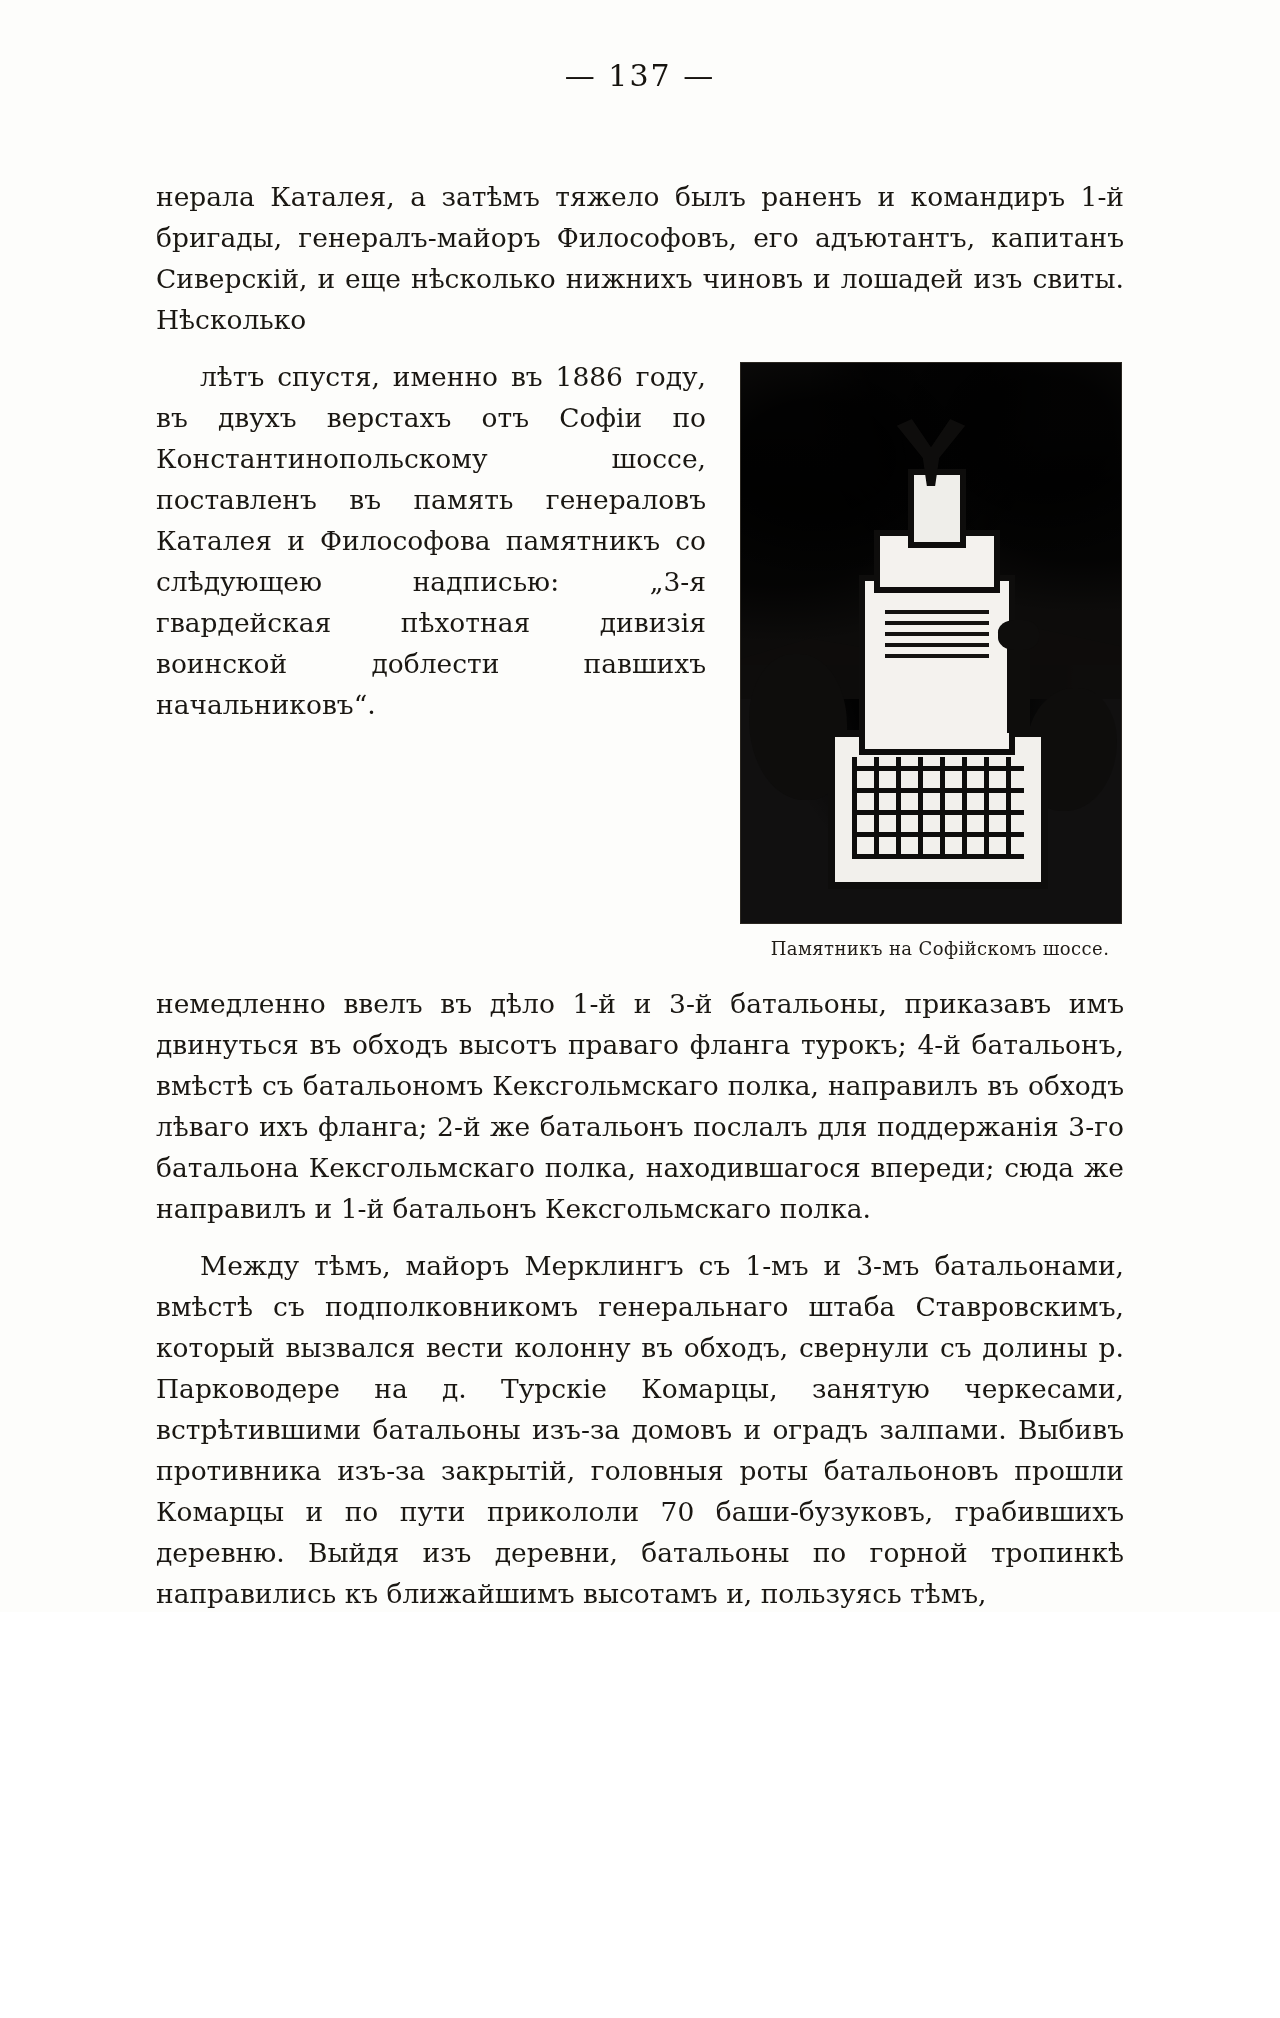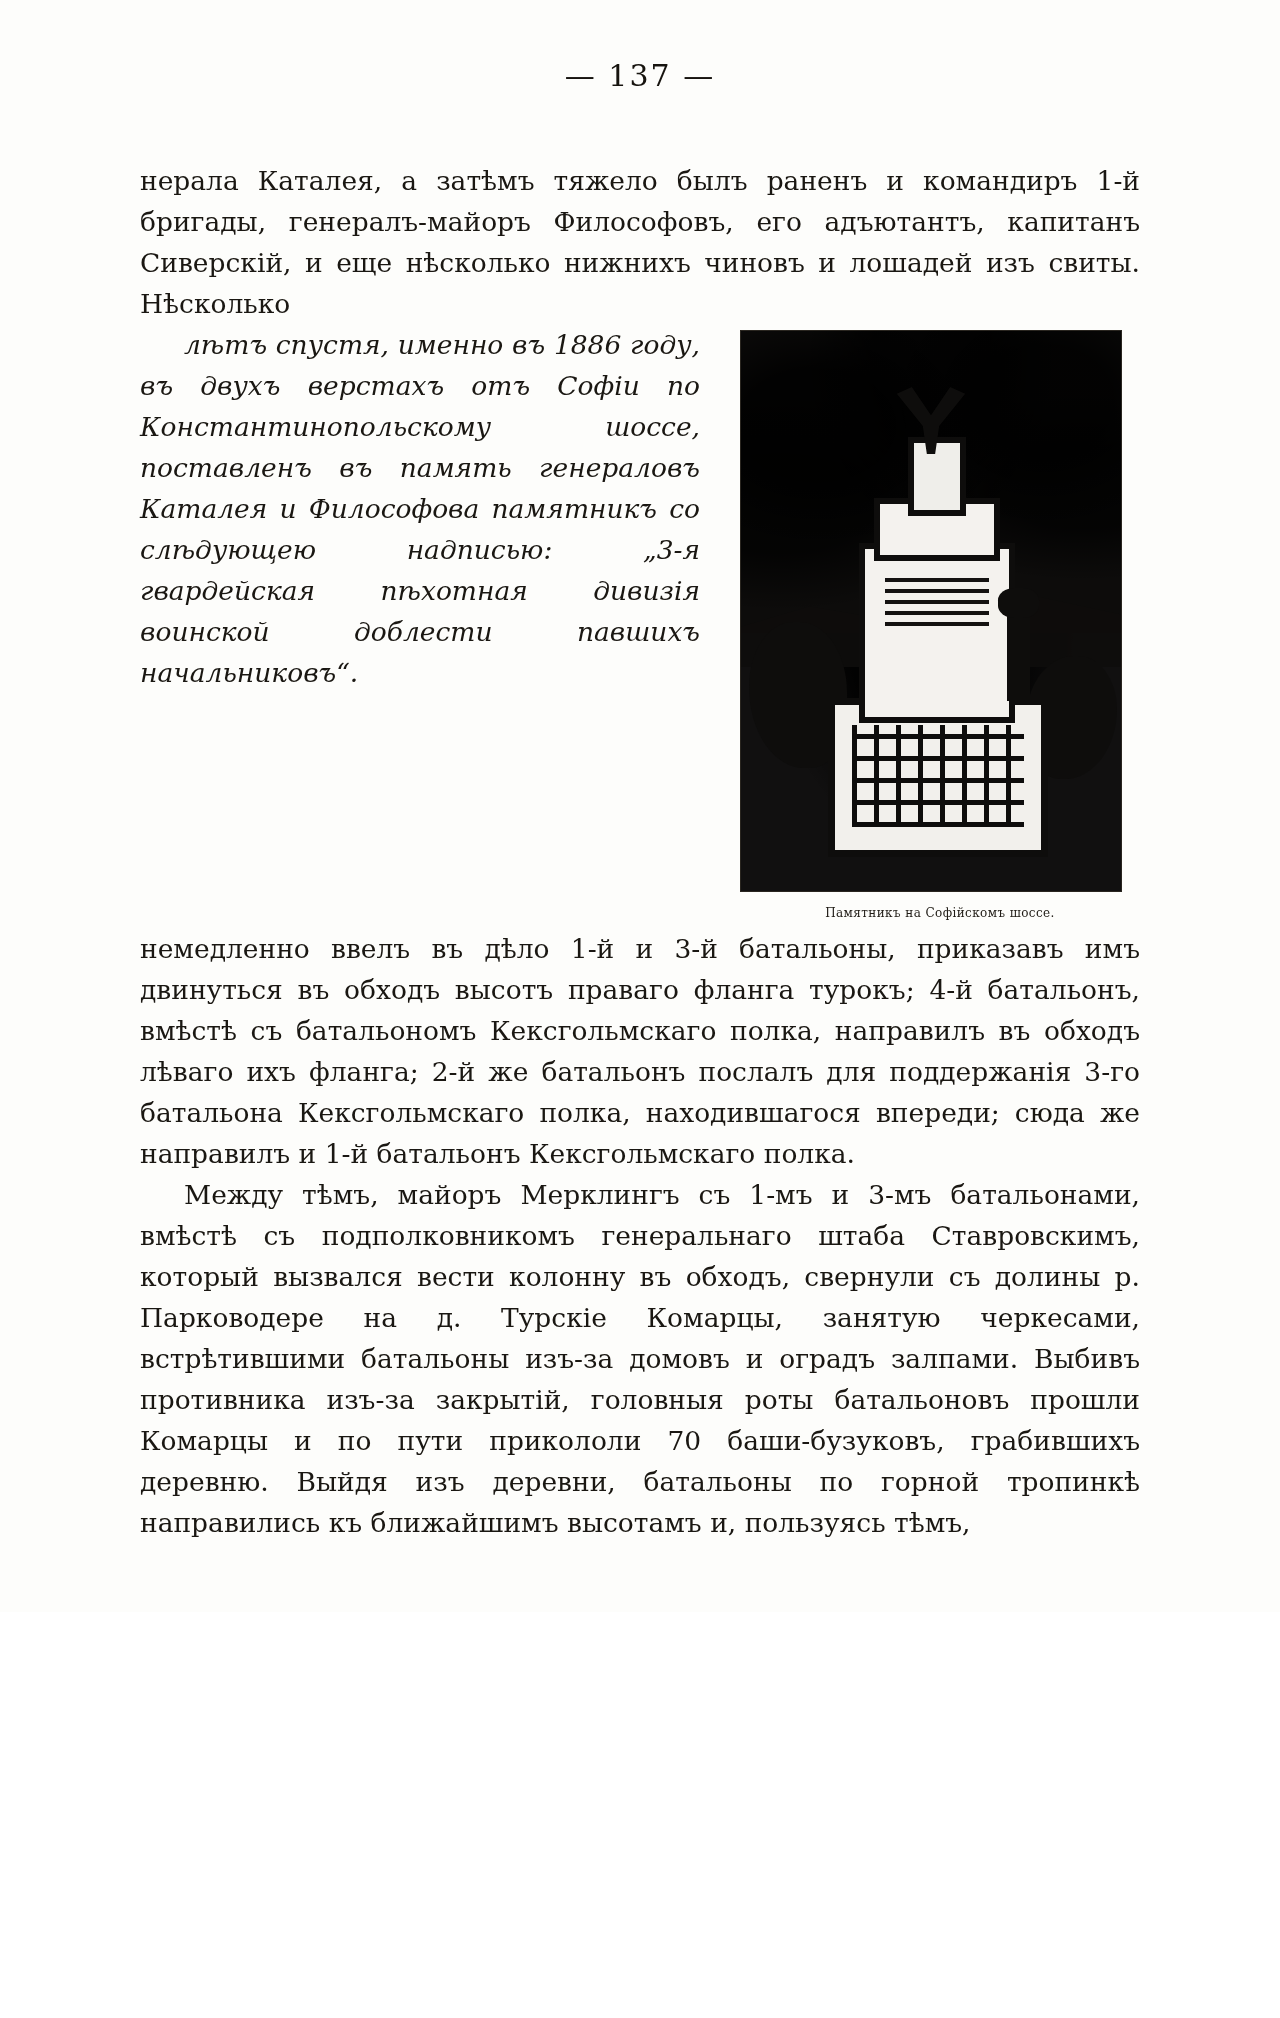--- a/index.html
+++ b/index.html
@@ -33,21 +33,21 @@
     font-family: "DejaVu Serif", serif;
     color: #17140f;
   }
   .content {
     position: absolute;
     left: 140px;
     top: 160px;
     width: 1000px;
   }
   p {
-    margin: 0;
+    margin: 16px;
     font-size: 26.5px;
     line-height: 41px;
     text-align: justify;
     text-justify: inter-word;
     font-family: "DejaVu Serif", serif;
     color: #1a1712;
     hyphens: manual;
   }
   p.indent { text-indent: 44px; }
   .para-top { text-align: justify; }
@@ -59,29 +59,28 @@
   .figure-img {
     width: 380px;
     height: 560px;
     border: 1px solid #2a2620;
     background: #ffffff;
     position: relative;
     overflow: hidden;
   }
   .fig-caption {
     margin-top: 14px;
-    font-size: 12px;
+    font-size: 18px;
     text-align: center;
     letter-spacing: 0.4px;
     font-family: "DejaVu Serif", serif;
     color: #201c16;
   }
   .narrow-col {
     width: 560px;
-    font-style: italic;
   }
   .clearfix::after { content: ""; display: block; clear: both; }
 
   
   .eng {
     position: absolute;
     inset: 0;
     background:
       radial-gradient(circle at 30% 18%, #1c1a18 0 12%, transparent 13%),
       radial-gradient(circle at 72% 12%, #222020 0 9%, transparent 10%),

